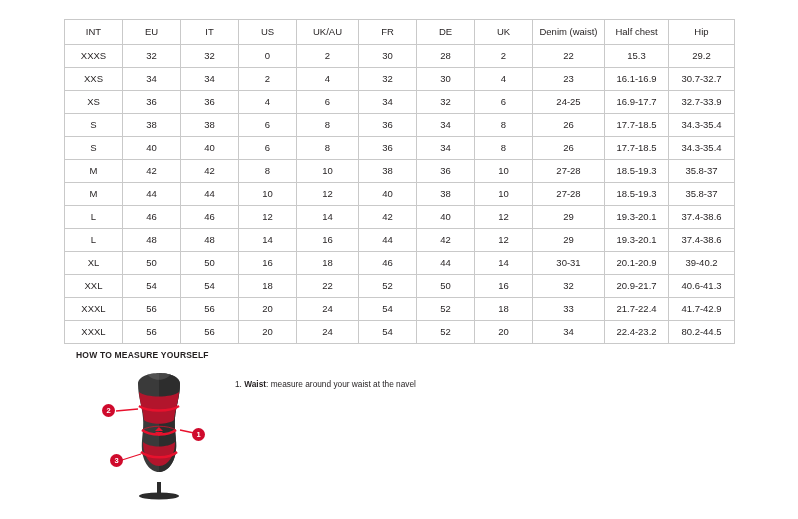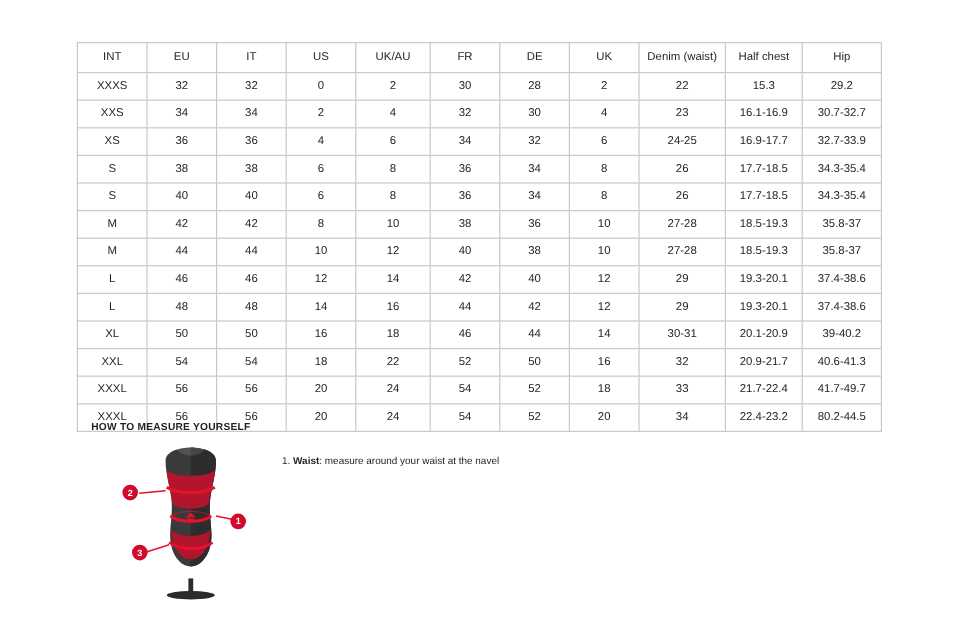--- a/index.html
+++ b/index.html
@@ -19,21 +19,20 @@
     position: relative;
     width: 798px;
     height: 519px;
   }
   
   .table-wrap {
     position: absolute;
     left: 64px;
     top: 19px;
     width: 670px;
-    margin-top: 16px;
   }
   table.size-table {
     border-collapse: collapse;
     width: 670px;
     table-layout: fixed;
   }
   table.size-table td,
   table.size-table th {
     border: 1px solid #c9c9c9;
     height: 22px;
@@ -301,21 +300,21 @@
           <td>XXXL</td>
           <td>56</td>
           <td>56</td>
           <td>20</td>
           <td>24</td>
           <td>54</td>
           <td>52</td>
           <td>18</td>
           <td>33</td>
           <td>21.7-22.4</td>
-          <td>41.7-49.7</td>
+          <td>41.7-42.9</td>
         </tr>
         <tr>
           <td>XXXL</td>
           <td>56</td>
           <td>56</td>
           <td>20</td>
           <td>24</td>
           <td>54</td>
           <td>52</td>
           <td>20</td>

